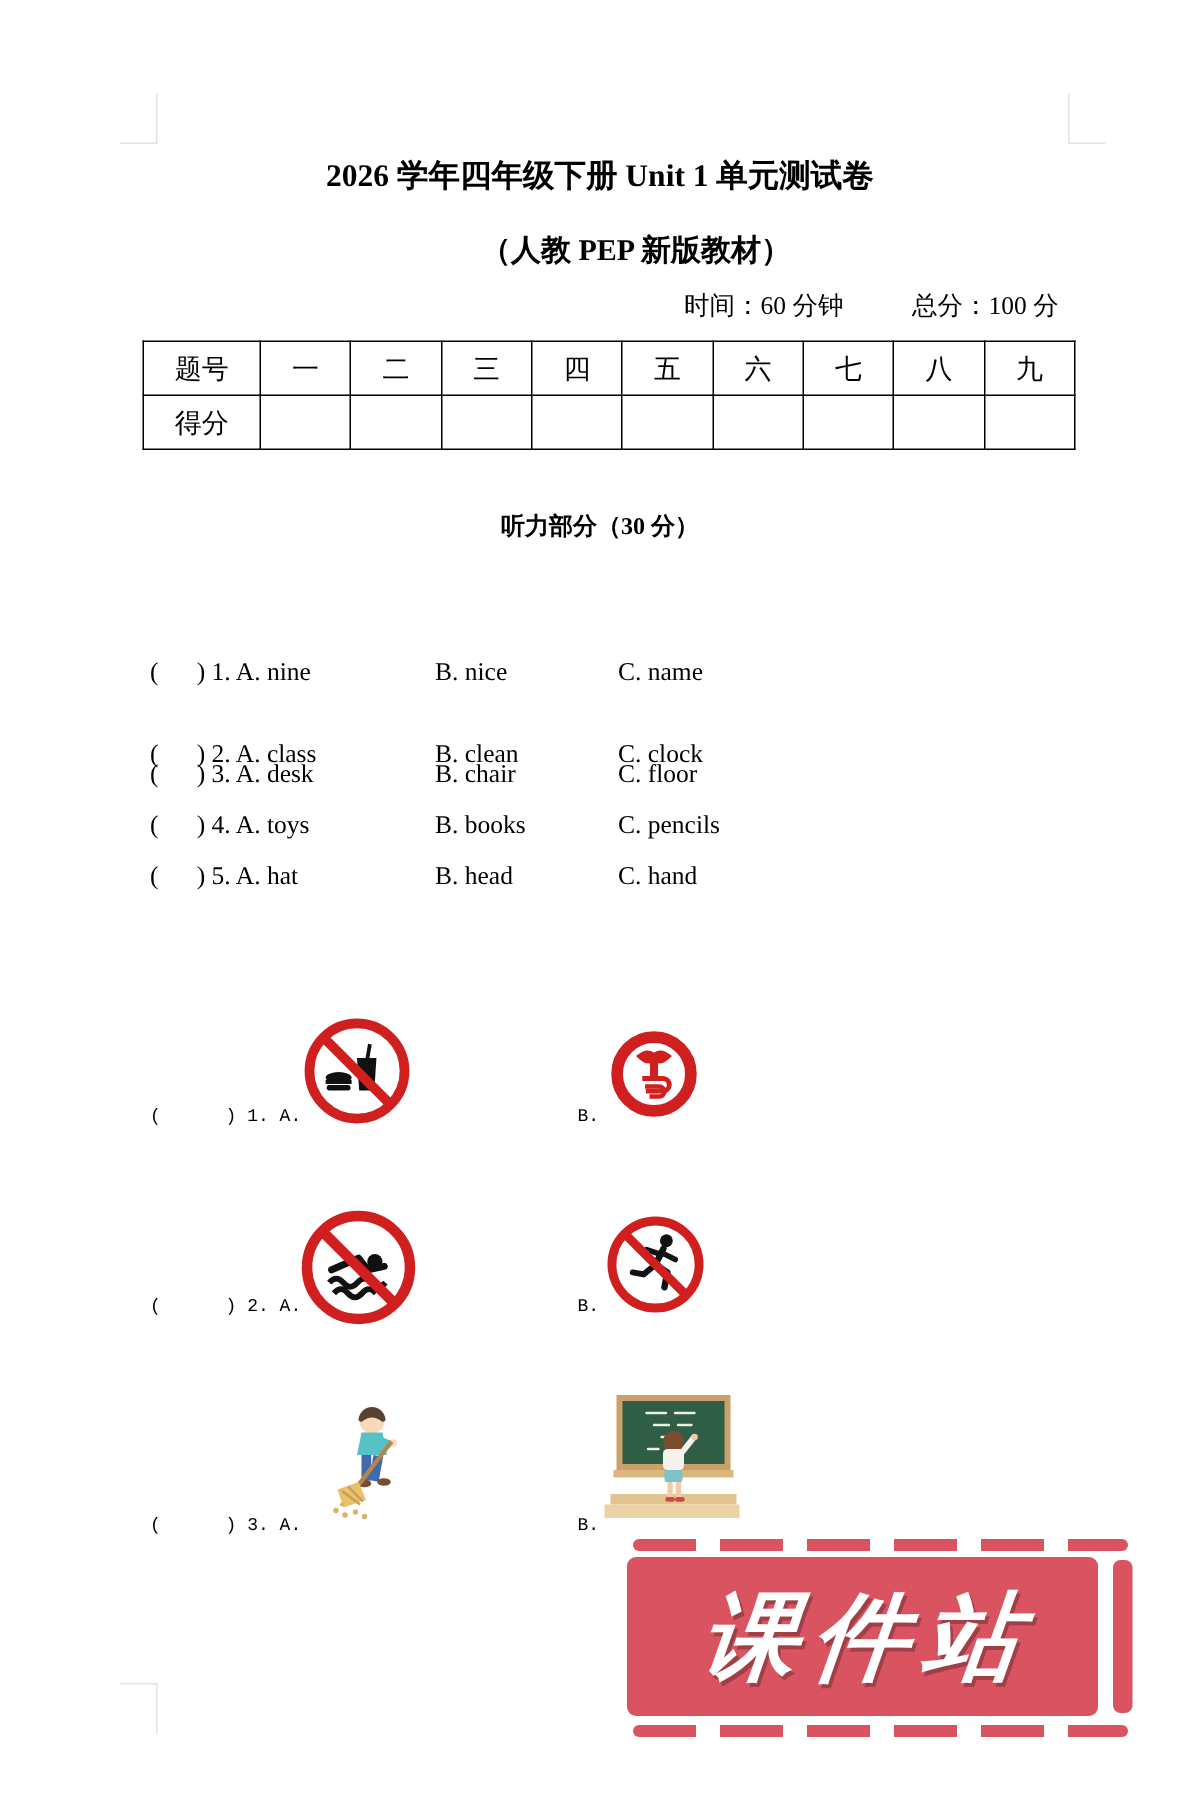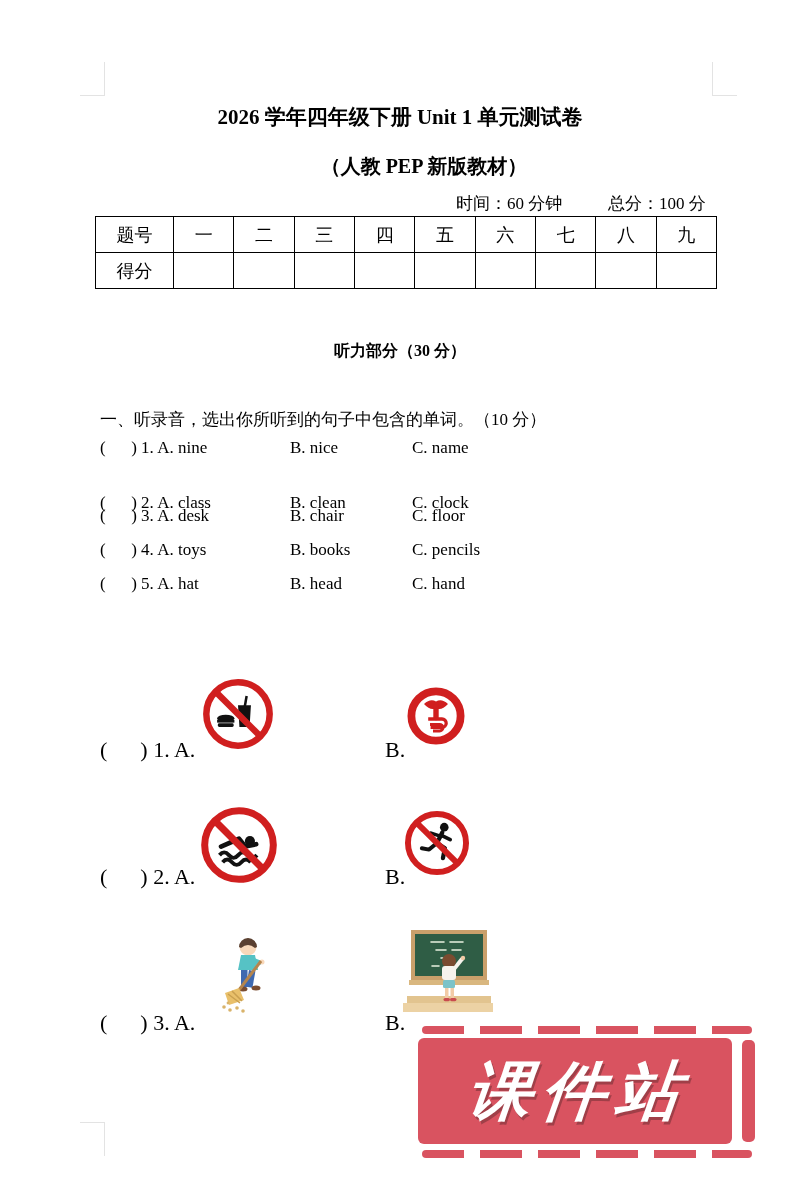--- a/index.html
+++ b/index.html
@@ -11,35 +11,35 @@
   .corner { position:absolute; width:25px; height:34px; }
   .corner.tl { left:80px;  top:62px;   border-right:1px solid #e3e3e3; border-bottom:1px solid #e3e3e3; }
   .corner.tr { left:712px; top:62px;   border-left:1px solid #e3e3e3;  border-bottom:1px solid #e3e3e3; }
   .corner.bl { left:80px;  top:1122px; border-top:1px solid #e3e3e3;   border-right:1px solid #e3e3e3; }
 
   .doc-title    { position:absolute; top:103px; left:0; width:100%; text-align:center; font-size:21px; font-weight:bold; }
   .doc-subtitle { position:absolute; top:153px; left:0; width:100%; text-align:center; font-size:20px; font-weight:bold;padding-left:48px; }
   .info-time  { position:absolute; top:192px; left:456px; font-size:17px;text-align:right; }
   .info-total { position:absolute; top:192px; left:608px; font-size:17px; }
 
-  table.score { position:absolute; top:216px; left:95px; width:622px; border-collapse:collapse; table-layout:fixed; }
+  table.score { position:absolute; top:227px; left:95px; width:622px; border-collapse:collapse; table-layout:fixed; }
   table.score td { border:1.5px solid #000; height:36px; text-align:center; font-size:18px; padding:0; }
   table.score td.lbl { width:78px; }
 
   .section-title { position:absolute; top:341px; left:0; width:100%; text-align:center; font-size:16px; font-weight:bold; }
   .part-heading  { position:absolute; left:100px; font-size:17px; }
   .ph1 { top:408px; } .ph2 { top:650px; }
 
   .p1row { position:absolute; left:100px; width:600px; height:24px; font-size:17px; }
   .p1row .pre   { white-space:pre; }
   .p1row .opt-b { position:absolute; left:190px; top:0; }
   .p1row .opt-c { position:absolute; left:312px; top:0; }
   .r1{top:438px}.r2{top:493px}.r3{top:506px}.r4{top:540px}.r5{top:574px}
 
-  .p2label { position:absolute; font-size:22px; white-space:pre; }
+  .p2label { position:absolute; font-size:12px; white-space:pre;font-family:Liberation Mono, monospace; }
   .img-box { position:absolute; }
   .img-box svg { display:block; width:100%; height:100%; }
 
   
   .stamp { position:absolute; left:418px; top:1026px; width:348px; height:134px; }
   .stamp .dash-top, .stamp .dash-bottom {
     position:absolute; left:4px; width:330px; height:8px; border-radius:4px;
     background:repeating-linear-gradient(90deg,#d95360 0 42px,transparent 42px 58px);
   }
   .stamp .dash-top { top:0; } .stamp .dash-bottom { top:124px; }
@@ -92,21 +92,20 @@
       <td></td>
       <td></td>
       <td></td>
       <td></td>
     </tr>
   </tbody>
     </table>
 
   <div class="section-title">听力部分（30 分）</div>
 
-  <div class="part-heading ph1">一、听录音，选出你所听到的句子中包含的单词。（10 分）</div>
 
   <div class="p1row r1">
     <span class="pre">(      ) 1. </span><span>A. nine</span>
     <span class="opt-b">B. nice</span>
     <span class="opt-c">C. name</span>
   </div>
   <div class="p1row r2">
     <span class="pre">(      ) 2. </span><span>A. class</span>
     <span class="opt-b">B. clean</span>
     <span class="opt-c">C. clock</span>

